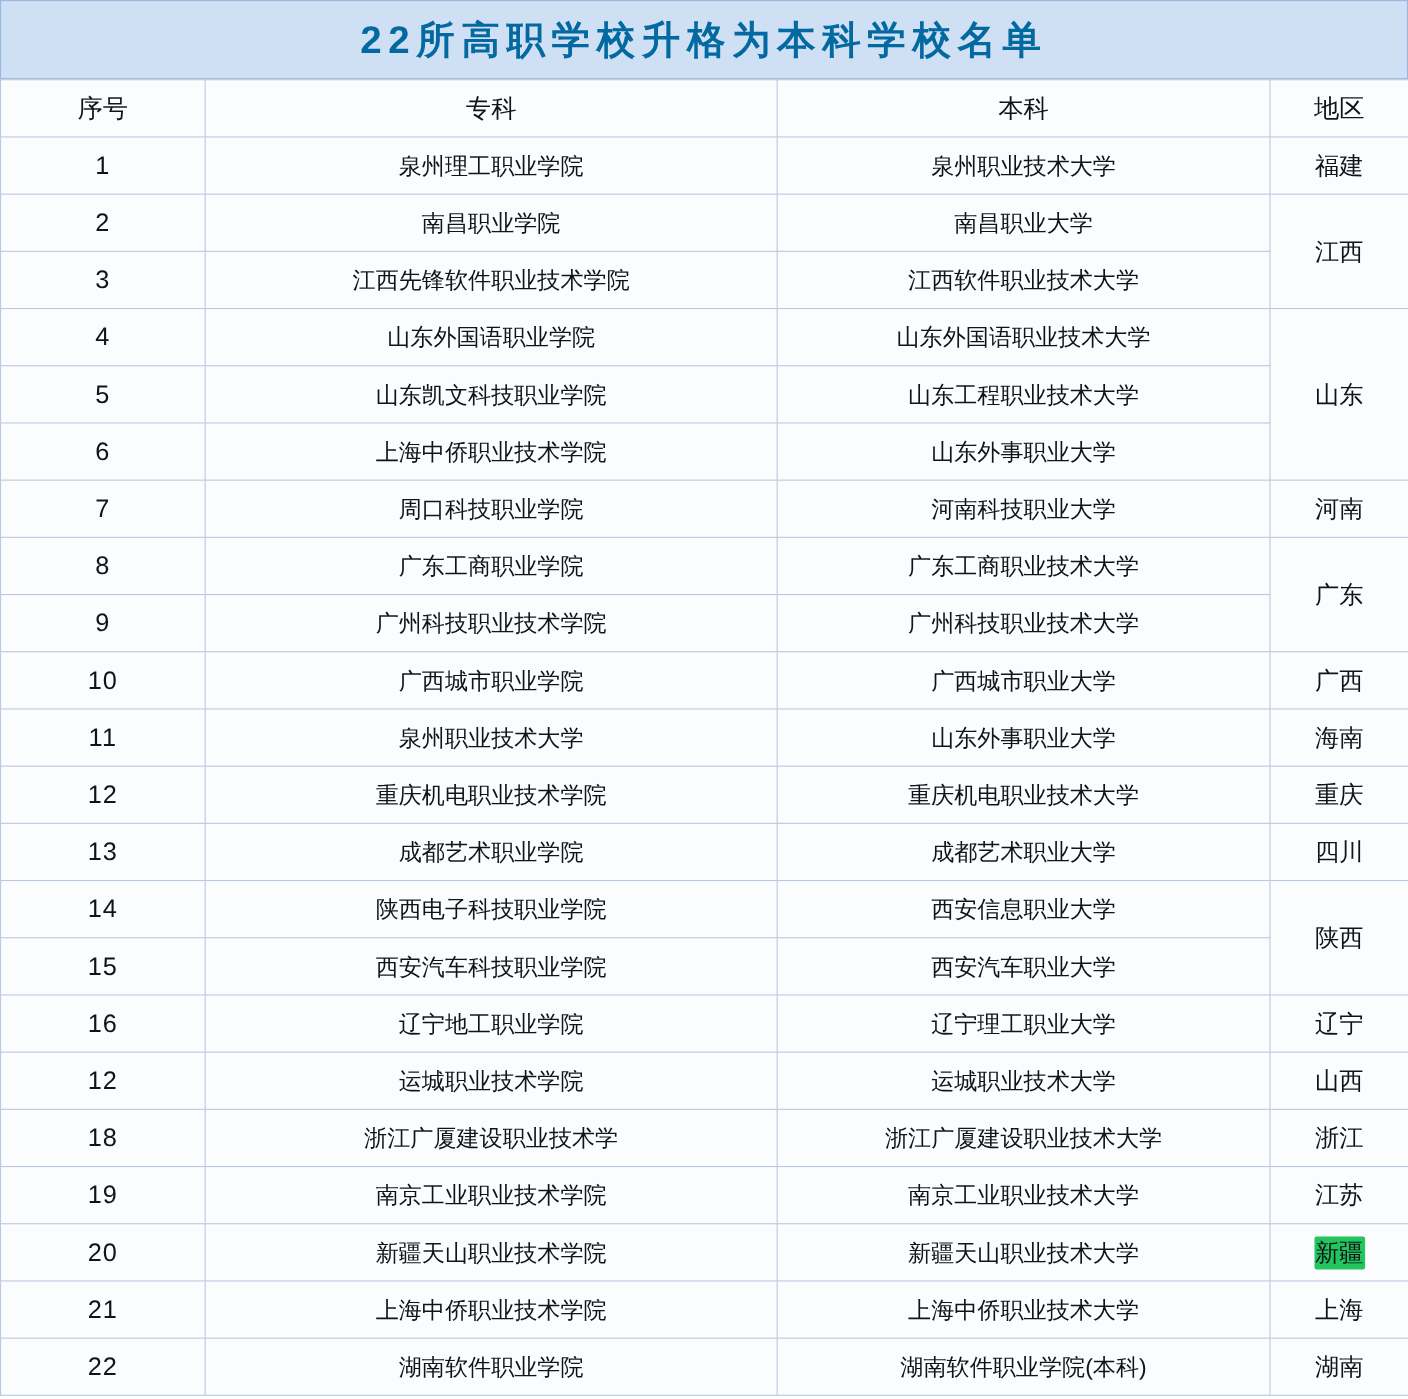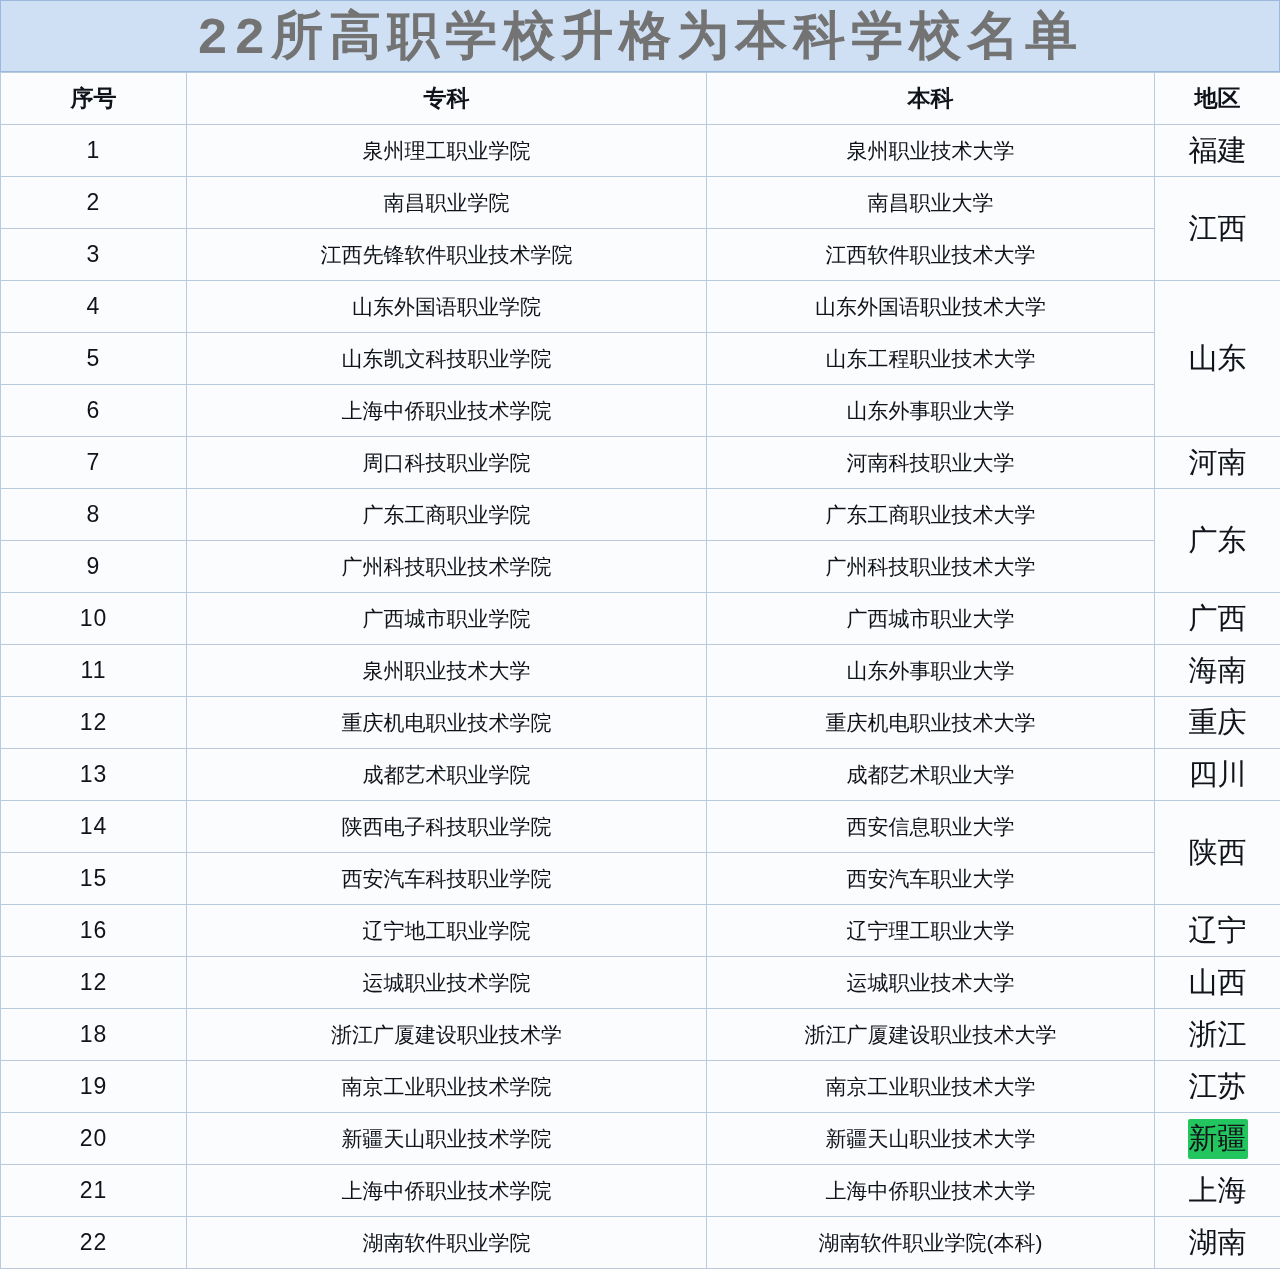--- a/index.html
+++ b/index.html
@@ -24,61 +24,60 @@
   .title-bar {
     height: 72px;
     background: #cfe0f5;
     border: 1px solid #9bb9dd;
     box-sizing: border-box;
     display: flex;
     align-items: center;
     justify-content: center;
   }
   .title-text {
-    font-size: 52px;
+    font-size: 35px;
     font-weight: bold;
     letter-spacing: 6px;
-    color: #737373;
+    color: #0369a1;
     white-space: nowrap;
-    font-family: Liberation Mono, monospace;
   }
   table.list {
     width: 1280px;
     border-collapse: collapse;
     table-layout: fixed;
   }
   table.list td, table.list th {
     border: 1px solid #b9c9de;
     box-sizing: border-box;
     text-align: center;
     vertical-align: middle;
     color: #10131a;
     background: #fbfcfe;
   }
   thead th {
     height: 52px;
     font-size: 23px;
-    font-weight: bold;
+    font-weight: normal;
     background: #f7fafd;
   }
   tbody td {
     height: 52px;
     font-size: 21px;
     font-weight: 500;
   }
   .col-no { width: 186px; }
   .col-zk { width: 520px; }
   .col-bk { width: 448px; }
   .col-area { width: 126px; }
   td.num {
     font-size: 23px;
     letter-spacing: 1px;
   }
   td.area {
-    font-size: 29px;
+    font-size: 22px;
   }
   .blurtext {
     display: inline-block;
     filter: blur(0.6px);
   }
   .hl {
     background: #22c55e;
     border-radius: 2px;
     padding: 0 1px;
   }

